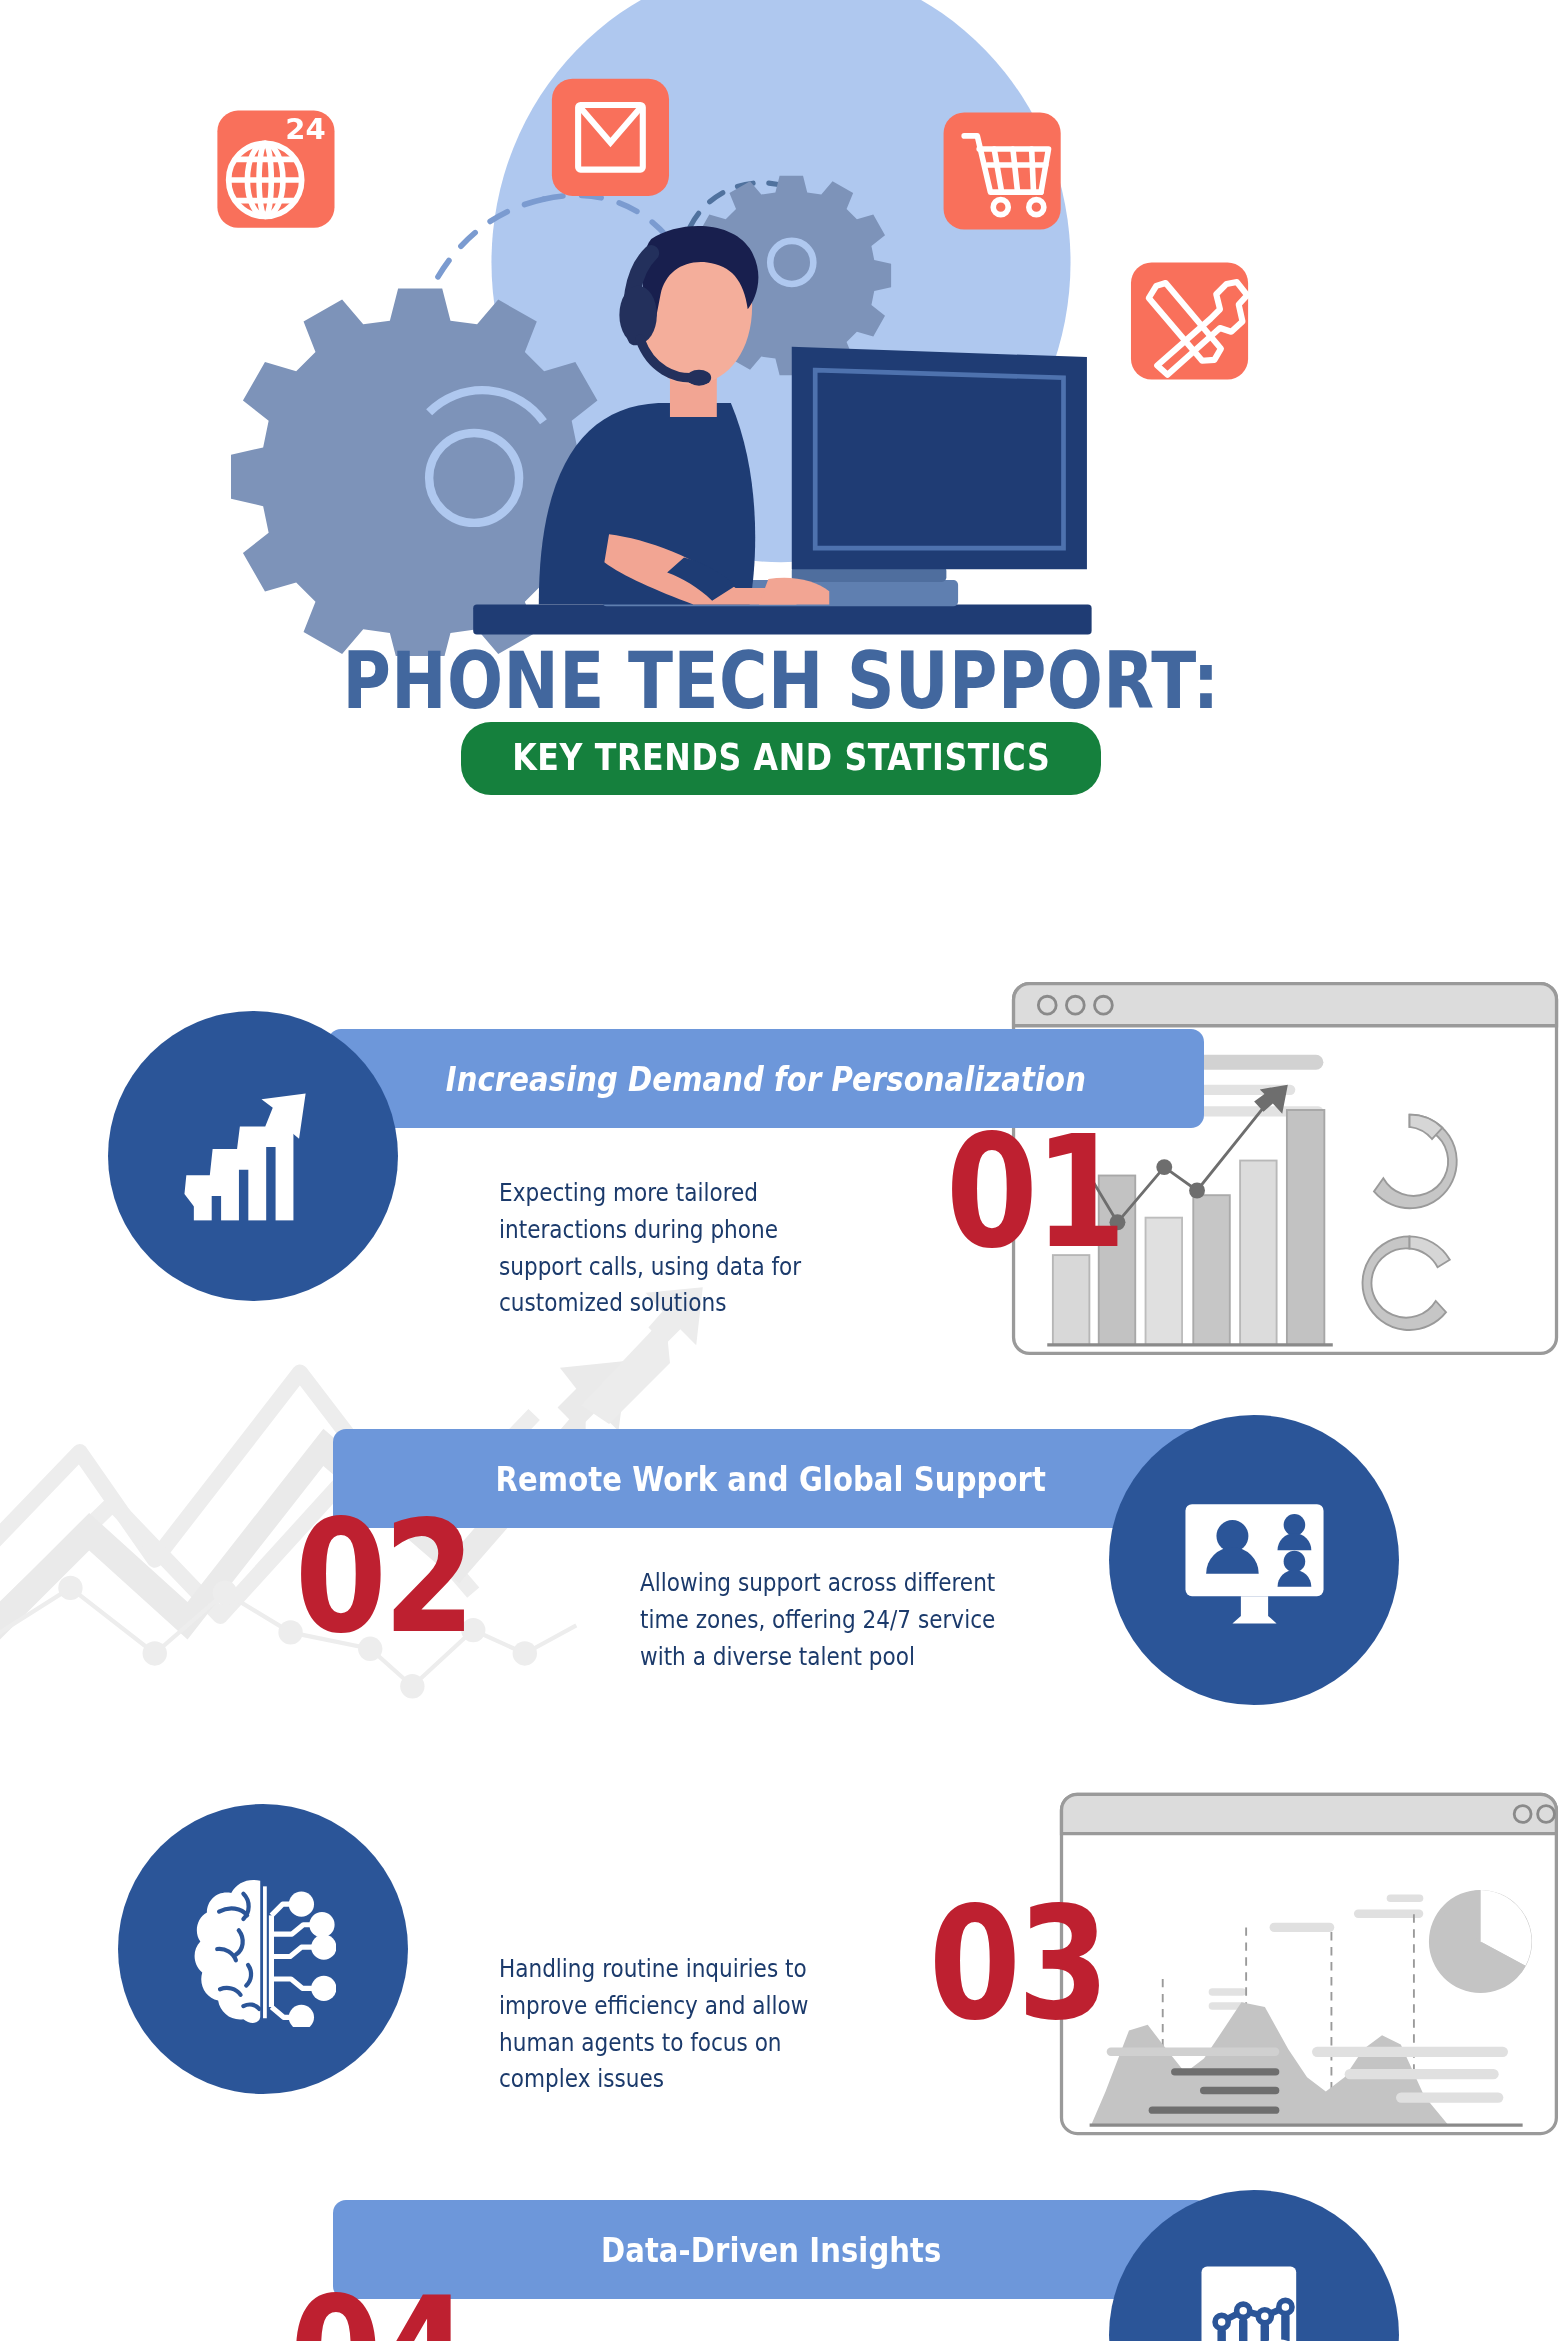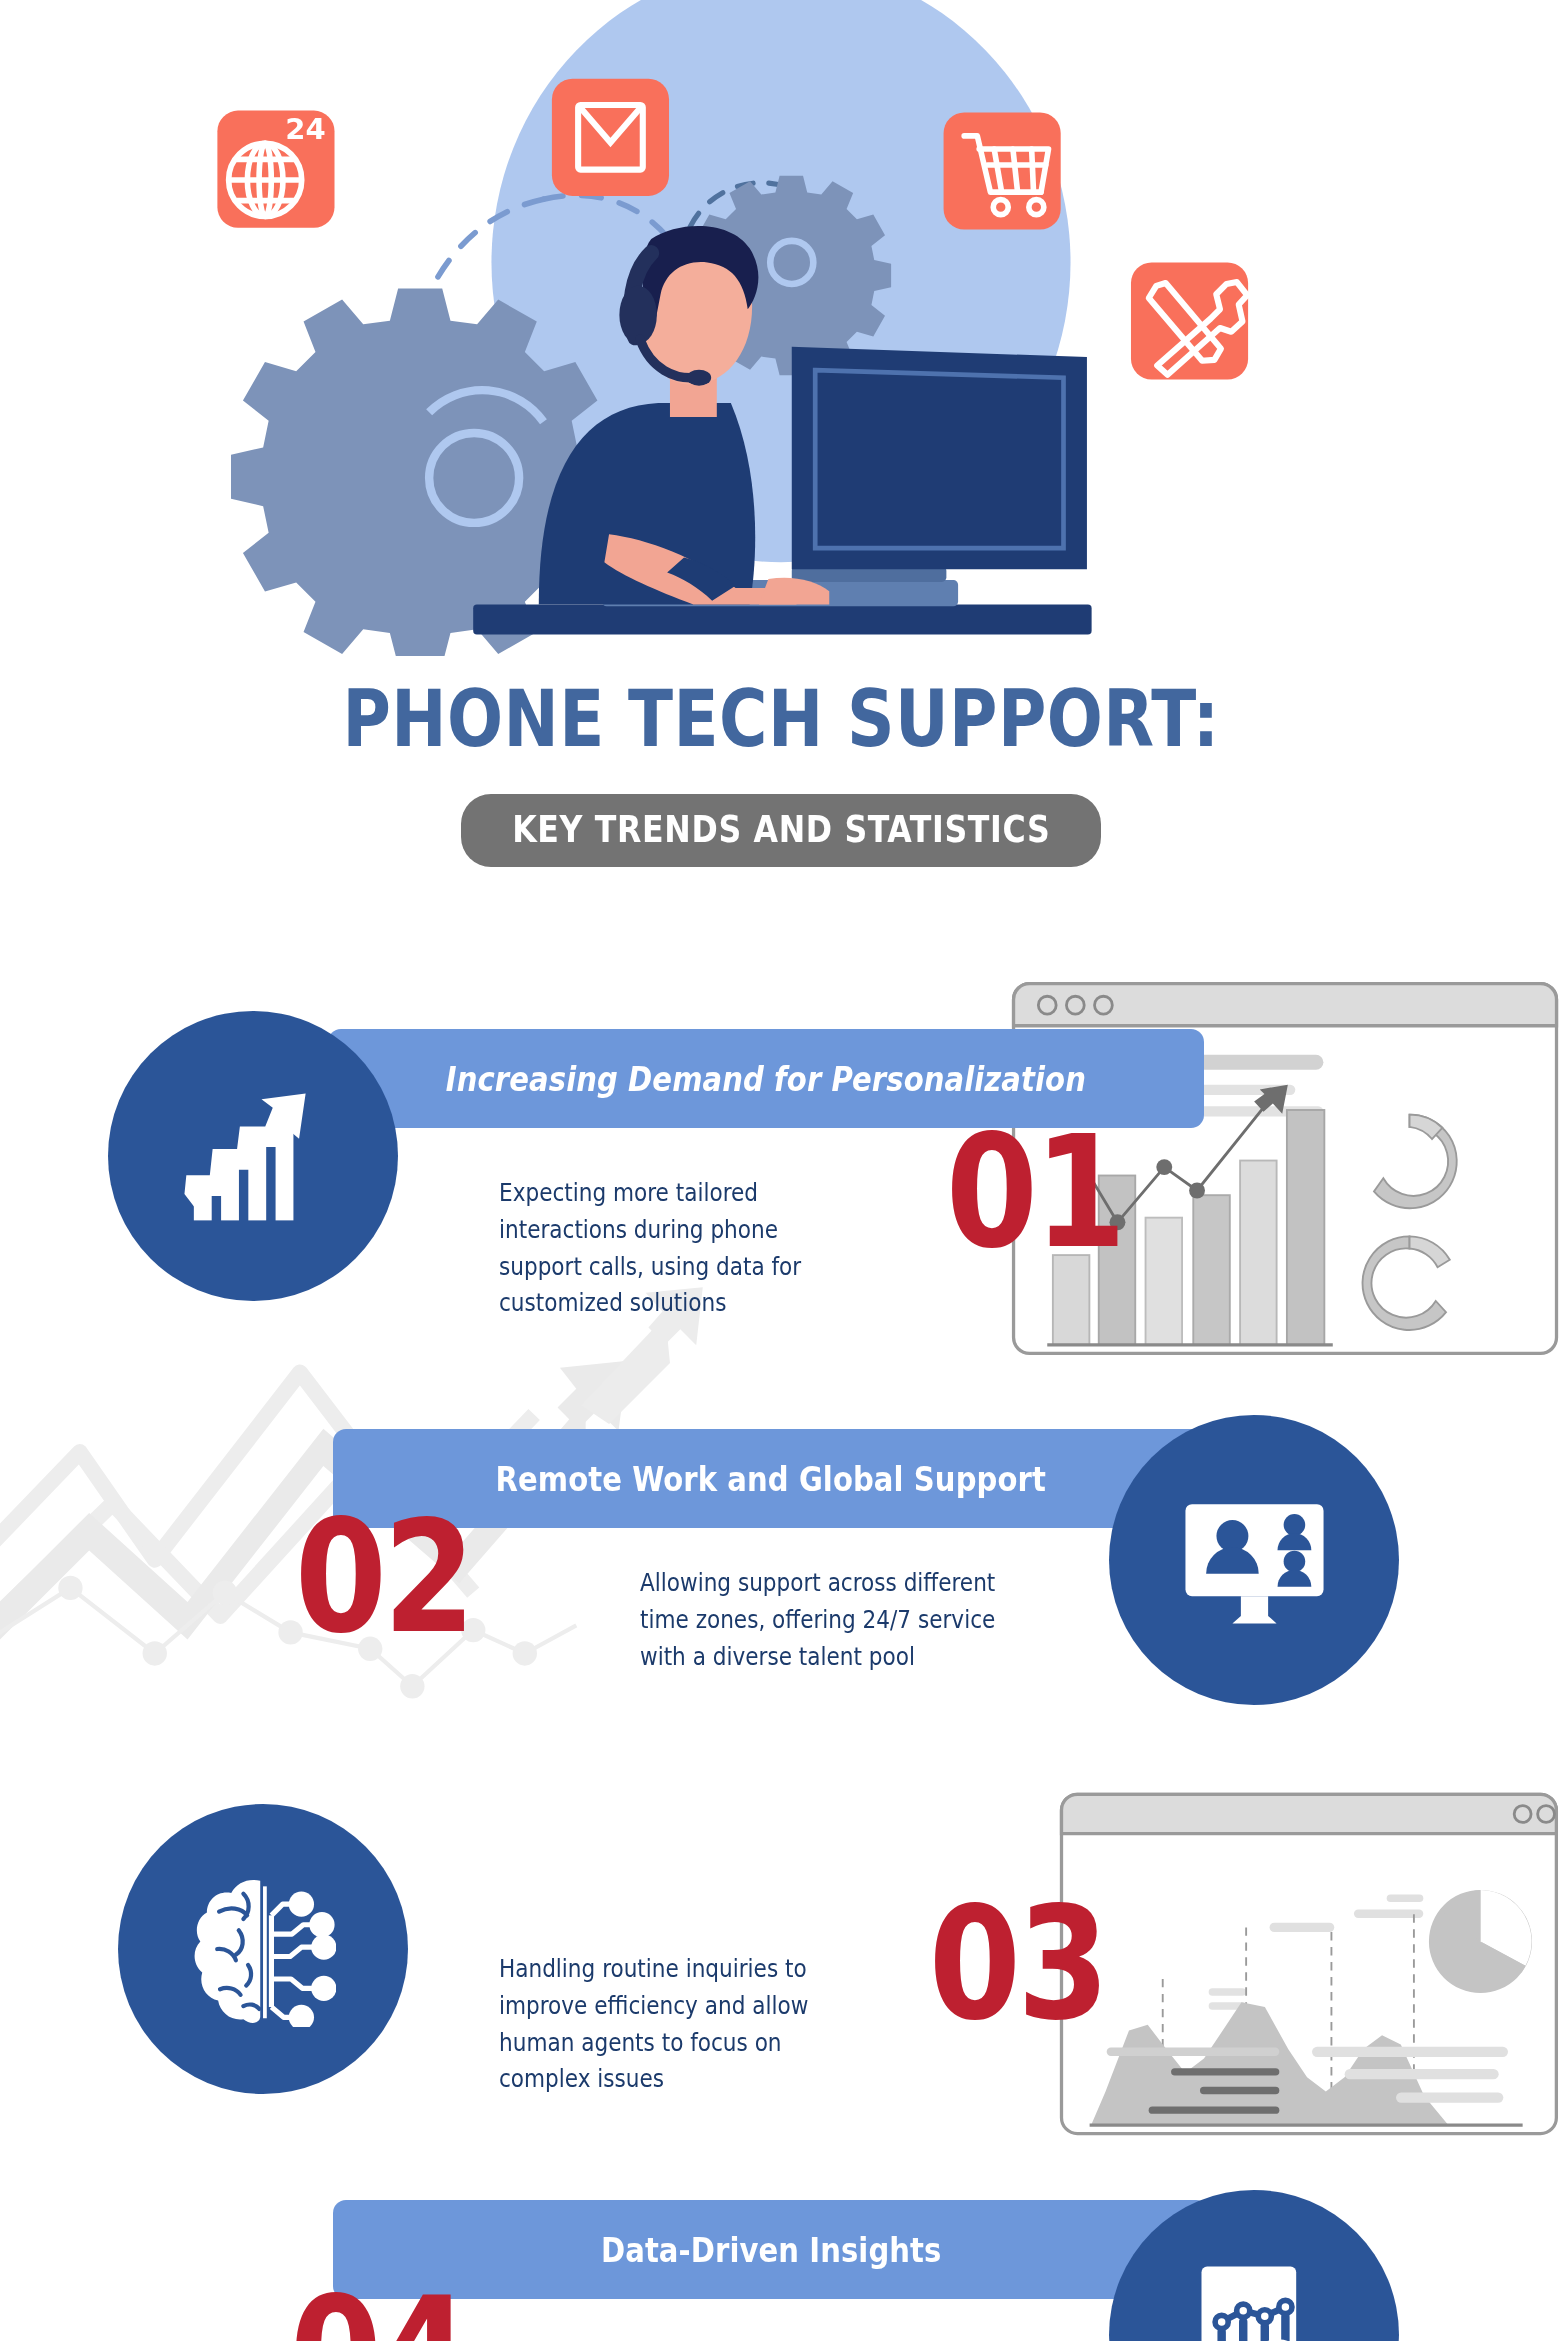--- a/index.html
+++ b/index.html
@@ -32,39 +32,38 @@
   .hero {
     position: absolute;
     left: 0; top: 0;
     width: 1562px; height: 656px;
     z-index: 2;
   }
 
   
   .title-wrap {
     position: absolute;
-    left: 0; top: 680px;
+    left: 0; top: 642px;
     width: 1562px;
     text-align: center;
     z-index: 3;
   }
   .main-title {
     font-family: "DejaVu Sans Condensed", "Liberation Sans Narrow", "Liberation Sans", sans-serif;
     font-weight: bold;
     font-size: 78px;
     letter-spacing: 0.5px;
     color: #42679E;
     line-height: 1.02;
     transform: scaleX(0.94);
     white-space: nowrap;
   }
   .subtitle-pill {
     display: inline-block;
-    margin-top: 34px;
-    background: #737373;
+    background: #15803d;
     border-radius: 30px;
     padding: 14.5px 37px 16.4px 37px;
   }
   .subtitle-pill span {
     display: block;
     font-family: "DejaVu Sans Condensed", "Liberation Sans Narrow", "Liberation Sans", sans-serif;
     font-weight: bold;
     font-size: 37px;
     letter-spacing: 0.7px;
     color: #ffffff;

